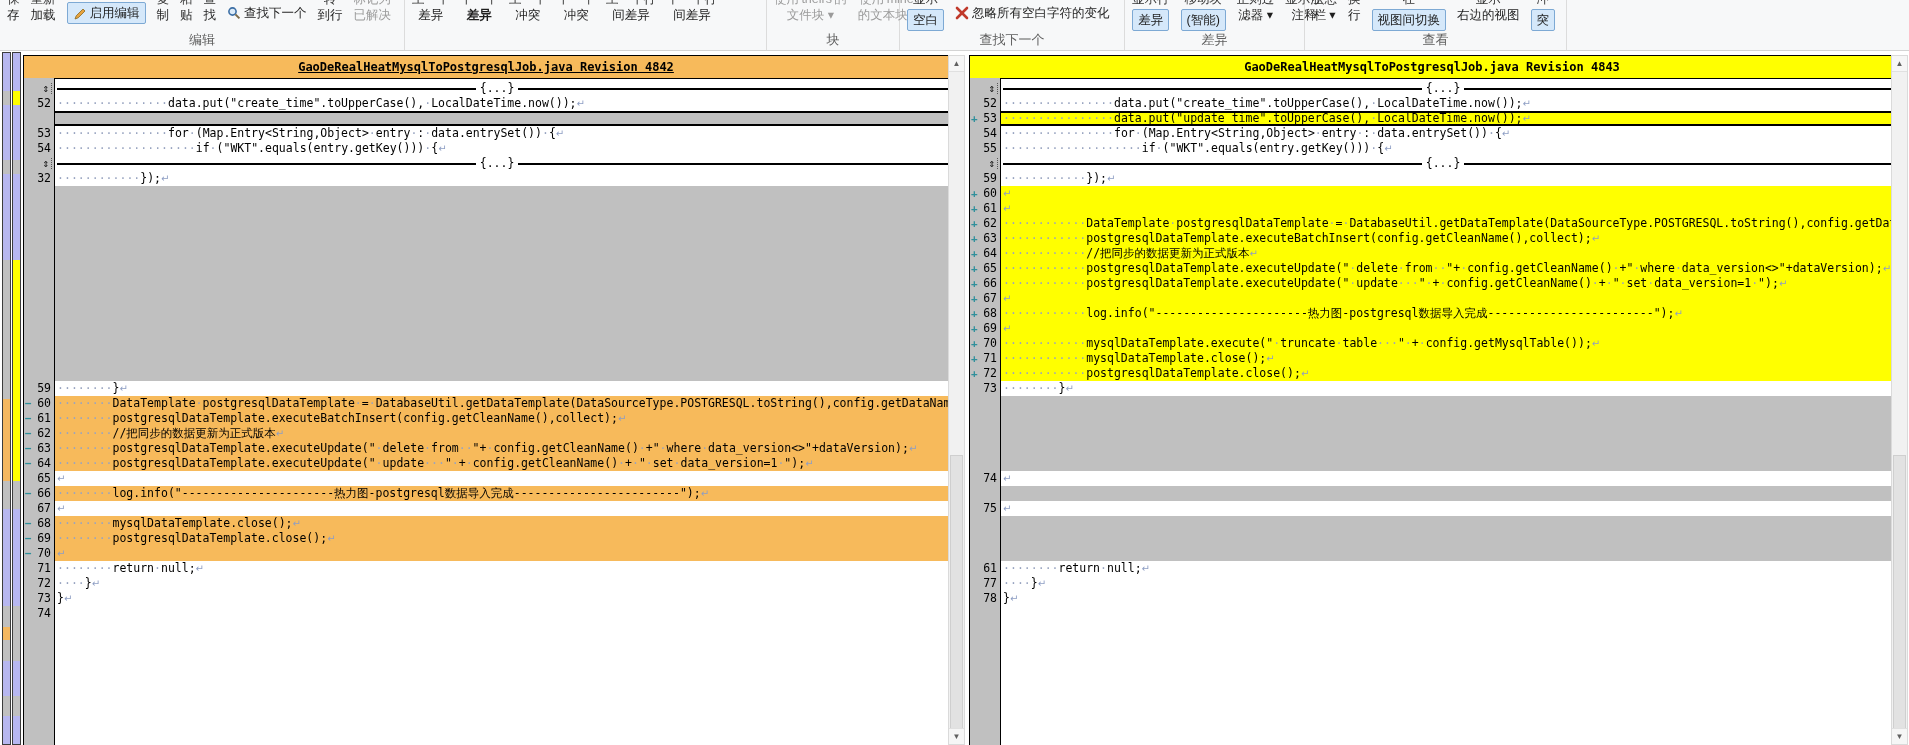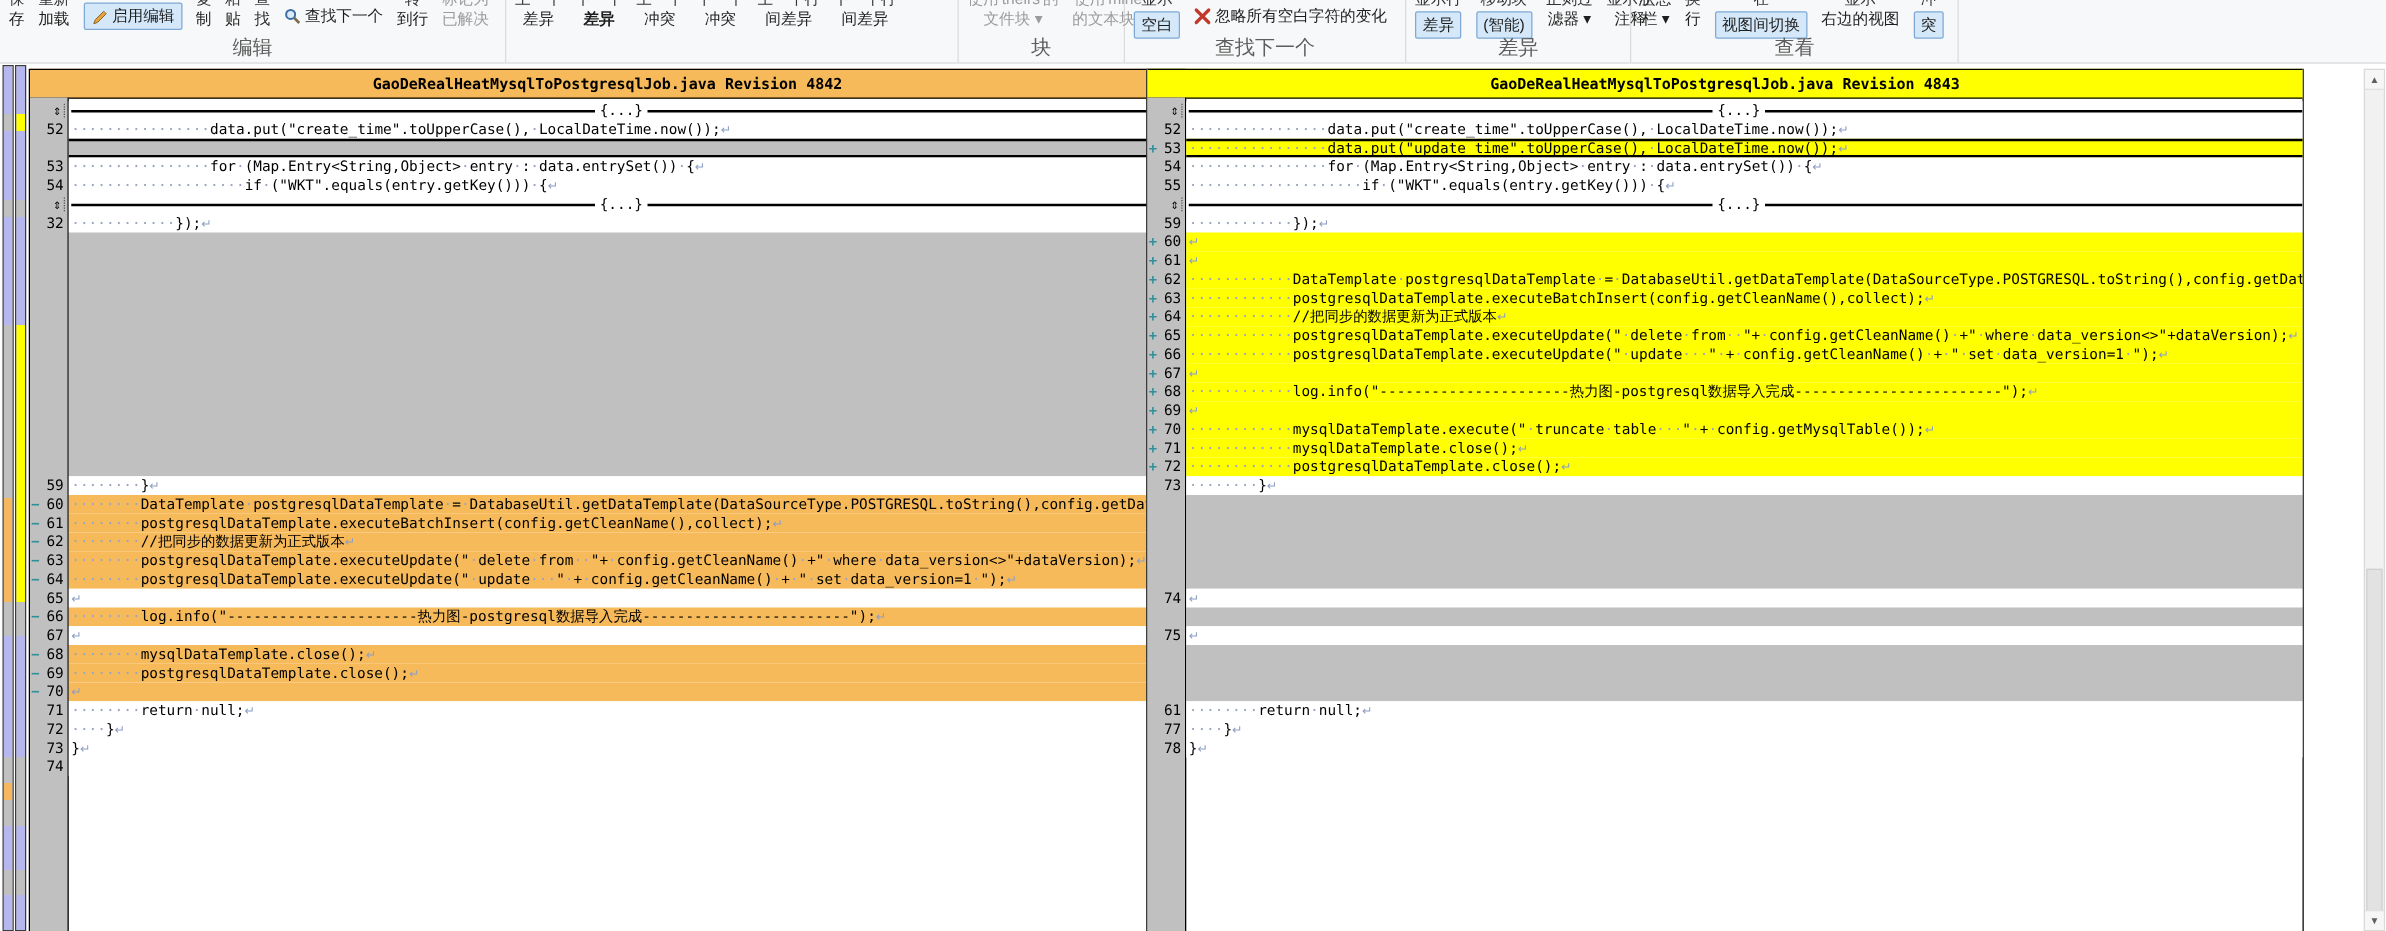--- a/index.html
+++ b/index.html
@@ -30,42 +30,42 @@
   .tb-item.single{justify-content:flex-start;}
   .tb-item.single .l2{margin-top:5px;}
   .tb-item.hl .l2{
     background:#d5e8fa;border:1px solid #7da9d4;border-radius:2px;
     padding:2px 5px;margin-top:2px;align-items:flex-end;
   }
   .tb-item.disabled .l2, .tb-item.disabled .l1 span{color:#9b9b9b;text-align:right;}
   .tb-item.bold .l2{font-weight:bold;}
   .tb-group-label{
     position:absolute;bottom:1px;left:0;right:0;text-align:center;
-    font-size:16px;color:#5d5d5d;
+    font-size:13px;color:#5d5d5d;
   }
   .tb-icon{display:inline-block;width:14px;height:14px;flex:none;}
   
   #workspace{position:absolute;left:0;top:51px;right:0;bottom:0;background:#ffffff;}
   .locator{position:absolute;top:1px;bottom:0;width:7px;border:1px solid #3c3c3c;}
   #locator-left{left:2px;}
   #locator-right{left:12px;}
   .pane{
     position:absolute;top:4px;bottom:0;width:924px;background:#ffffff;
     border-left:1px solid #000;border-right:1px solid #000;
   }
   #pane-left{left:23px;}
-  #pane-right{left:917px;}
+  #pane-right{left:969px;}
   .pane-header{
     height:22px;line-height:22px;text-align:center;
     font-family:"DejaVu Sans Mono","Liberation Mono",monospace;
     font-size:12px;font-weight:bold;color:#000;
     border-top:1px solid #000;border-bottom:1px solid #000;
     overflow:hidden;
   }
-  .hdr-left{background:#f7ba5b;}
+  .hdr-left{background:#f7ba5b;text-decoration:underline;}
   .hdr-right{background:#ffff00;}
   .gutter-strip{
     position:absolute;left:0;top:23px;bottom:0;width:30px;
     background:#c0c0c0;border-right:1px solid #000;
   }
   .rows{position:absolute;left:0;right:0;top:26px;}
   .row{display:flex;height:15px;box-sizing:border-box;}
   .gut{
     width:31px;flex:none;position:relative;box-sizing:border-box;
     font-family:"DejaVu Sans Mono","Liberation Mono",monospace;

